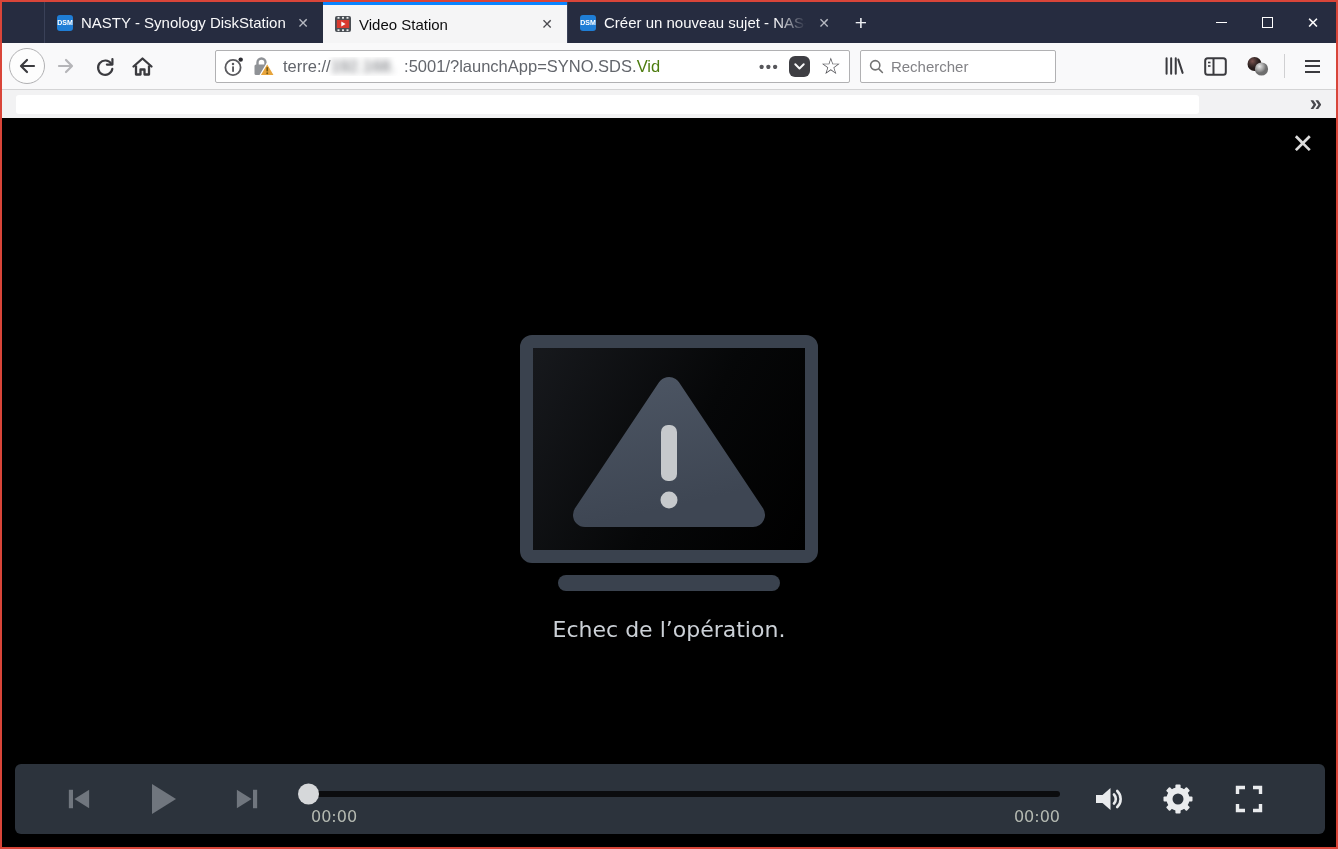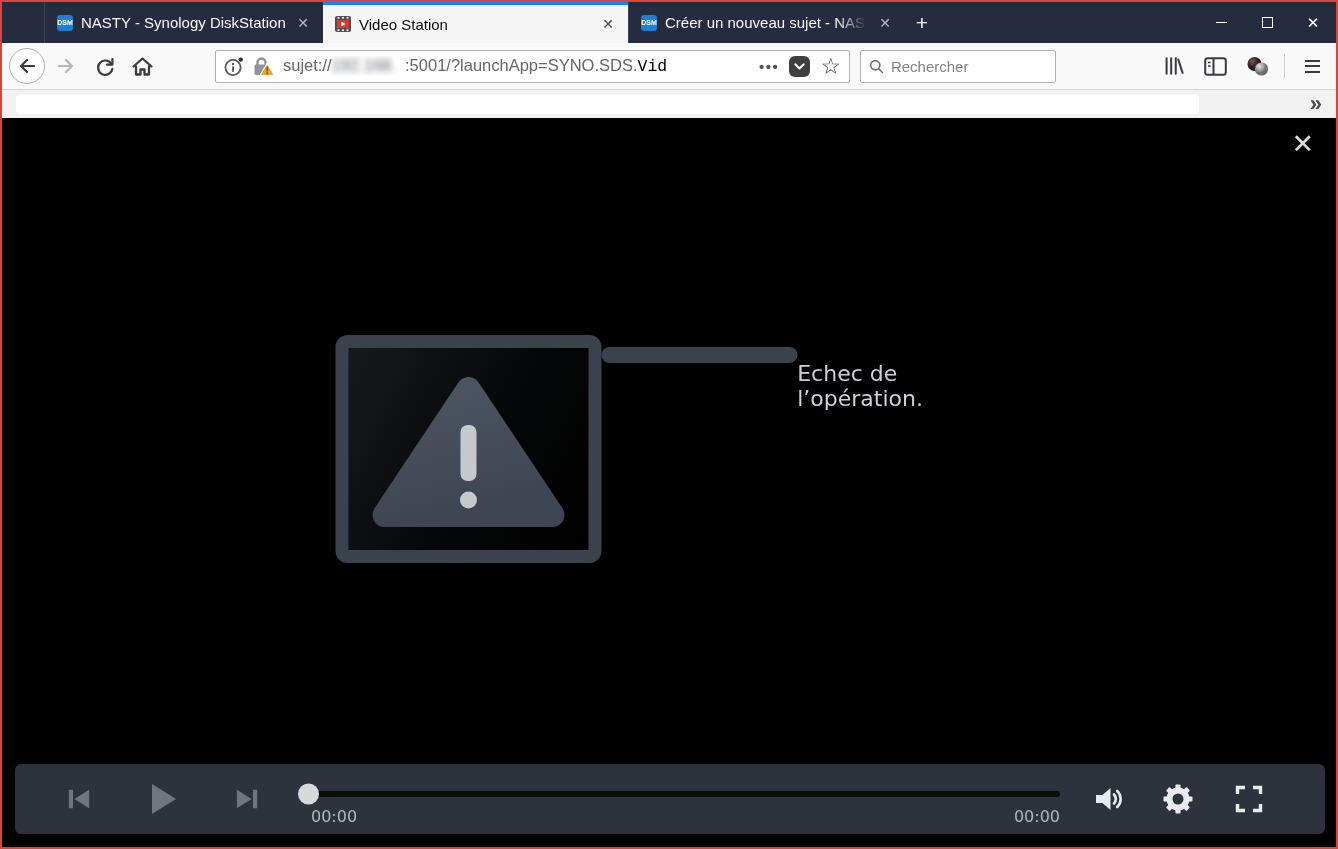--- a/index.html
+++ b/index.html
@@ -28,21 +28,21 @@
 
   
   .toolbar { height:47px; background:#f9f9fa; border-bottom:1px solid #d4d4d5; display:flex; align-items:center; position:relative; flex:0 0 auto; }
   .navbtn { display:flex; align-items:center; justify-content:center; }
   .backcircle { width:36px; height:36px; border:1px solid #b1b1b3; border-radius:50%; background:#fdfdfd; margin-left:7px; }
   .fwd,.reload,.home { width:34px; height:34px; margin-left:4px; }
   .urlbar { margin-left:56px; width:635px; height:33px; background:#fff; border:1px solid #b1b1b3; border-radius:2px; display:flex; align-items:center; padding:0 8px; }
   .urlbar .uicon { margin-right:7px; display:flex; align-items:center; }
   .urltext { font-size:16.5px; color:#63666c; white-space:nowrap; overflow:hidden; flex:1; }
   .urltext .blur { filter:blur(3px); }
-  .urltext .fadeend { color:#000000;font-family:Liberation Mono, monospace; }
+  .urltext .fadeend { color:#4d7c0f; }
   .urlright { display:flex; align-items:center; gap:10px; margin-left:6px; }
   .dots { color:#57575b; font-size:15px; letter-spacing:1.5px; font-weight:bold; }
   .pocket { width:21px; height:21px; border-radius:6px; background:#3e3e43; display:flex; align-items:center; justify-content:center; }
   .star { font-size:23px; color:#4a4a4f; line-height:1; }
   .searchbar { margin-left:10px; width:196px; height:33px; background:#fff; border:1px solid #b1b1b3; border-radius:2px; display:flex; align-items:center; padding:0 8px; gap:7px; }
   .searchbar input { border:none; outline:none; width:100%; font-size:15px; color:#3c3c3e; font-family:"Liberation Sans",sans-serif; background:transparent; }
   .searchbar input::placeholder { color:#828286; opacity:1; }
   .tbicons { display:flex; align-items:center; margin-left:auto; margin-right:6px; gap:6px; }
   .tbicon { width:36px; height:34px; display:flex; align-items:center; justify-content:center; }
   .tbsep { width:1px; height:24px; background:#d0d0d2; margin:0 3px; }
@@ -52,21 +52,21 @@
   
   .bmbar { height:28px; background:#f2f2f3; position:relative; flex:0 0 auto; }
   .bmwhite { position:absolute; left:14px; top:5px; width:1183px; height:19px; background:#fff; border-radius:3px; }
   .bmchevron { position:absolute; right:14px; top:50%; transform:translateY(-50%); font-size:22px; color:#48484d; font-weight:bold; line-height:1; }
 
   
   .player { flex:1; background:#000; position:relative; font-family:"DejaVu Sans",sans-serif; }
   .ptitle { position:absolute; left:27px; top:18px; font-size:27px; color:#fff; }
   .pclose { position:absolute; right:22px; top:12px; font-size:27px; color:#dcdcdc; line-height:1; }
 
-  .errorblock { position:absolute; left:50%; top:217px; transform:translateX(-50%); display:flex; flex-direction:row; align-items:flex-start; }
+  .errorblock { position:absolute; left:50%; top:217px; transform:translateX(-50%); display:flex; flex-direction:column; align-items:center; }
   .monitor { width:298px; height:228px; border:13px solid #3a424e; border-radius:12px; background:linear-gradient(118deg,#17191d 0%,#060708 55%,#000 100%); display:flex; align-items:center; justify-content:center; }
   .stand { width:222px; height:16px; background:#3a424e; border-radius:8px; margin-top:12px; }
   .errtext { margin-top:26px; font-size:22px; color:#ccd1d7; }
 
   .controlbar { position:absolute; left:13px; bottom:13px; width:1310px; height:70px; background:#2c333c; border-radius:6px; }
   .cbtn { position:absolute; top:50%; transform:translate(-50%,-50%); display:flex; align-items:center; justify-content:center; }
   .prevbtn { left:64px; } .playbtn { left:148px; } .nextbtn { left:232px; }
   .volbtn { left:1095px; } .gearbtn { left:1163px; } .fsbtn { left:1234px; }
   .track { position:absolute; left:287px; top:27px; width:758px; height:6px; background:#0b0c0e; border-radius:3px; }
   .handle { position:absolute; left:-4px; top:50%; transform:translateY(-50%); width:21px; height:21px; border-radius:50%; background:#d6d8da; }
@@ -80,21 +80,21 @@
 <div id="window">
 
   <div class="tabbar">
 
     <div class="tab inactive" style="width:279px;">
       <span class="favicon dsm-fav">DSM</span>
       <span class="tlabel">NASTY - Synology DiskStation</span>
       <span class="tclose">✕</span>
     </div>
 
-    <div class="tab active" style="width:305px;">
+    <div class="tab active" style="width:244px;">
       <span class="favicon">
         <svg width="16" height="16" viewBox="0 0 16 16">
           <rect x="0" y="0" width="16" height="16" rx="2" fill="#4a4f55"></rect>
           <rect x="2.5" y="0.9" width="2" height="1.8" fill="#e8eaec"></rect>
             <rect x="7" y="0.9" width="2" height="1.8" fill="#e8eaec"></rect>
             <rect x="11.5" y="0.9" width="2" height="1.8" fill="#e8eaec"></rect>
           <rect x="2.5" y="13.3" width="2" height="1.8" fill="#e8eaec"></rect>
             <rect x="7" y="13.3" width="2" height="1.8" fill="#e8eaec"></rect>
             <rect x="11.5" y="13.3" width="2" height="1.8" fill="#e8eaec"></rect>
           <rect x="1.8" y="4" width="12.4" height="8" fill="#d7392e"></rect>
@@ -160,21 +160,21 @@
       </span>
       <span class="uicon">
         <svg width="25" height="22" viewBox="0 0 25 22">
           <path d="M6.5 10 V7.5 a4 4 0 0 1 8 0 V10" stroke="#8f9296" stroke-width="2.4" fill="none"></path>
           <rect x="3.5" y="9.5" width="14" height="10.5" rx="1.6" fill="#8f9296"></rect>
           <path d="M16.2 8.2 L23.6 20.6 H8.8 Z" fill="#e7a43b" stroke="#fff" stroke-width="1.2"></path>
           <rect x="15.4" y="12.2" width="1.7" height="4.2" fill="#7a5a10"></rect>
           <circle cx="16.25" cy="18.2" r="1" fill="#7a5a10"></circle>
         </svg>
       </span>
-      <span class="urltext"><span>sujet://</span><span class="blur">192.168.</span><span>&nbsp;&nbsp;</span><span>:5001/?launchApp=SYNO.SDS.</span><span class="fadeend">Vid</span></span>
+      <span class="urltext"><span>terre://</span><span class="blur">192.168.</span><span>&nbsp;&nbsp;</span><span>:5001/?launchApp=SYNO.SDS.</span><span class="fadeend">Vid</span></span>
       <span class="urlright">
         <span class="dots">•••</span>
         <span class="pocket">
           <svg width="13" height="13" viewBox="0 0 20 20">
             <path d="M3.5 6.5 L10 13 L16.5 6.5" stroke="#f9f9fa" stroke-width="3" fill="none" stroke-linecap="round" stroke-linejoin="round"></path>
           </svg>
         </span>
         <span class="star">☆</span>
       </span>
     </div>

